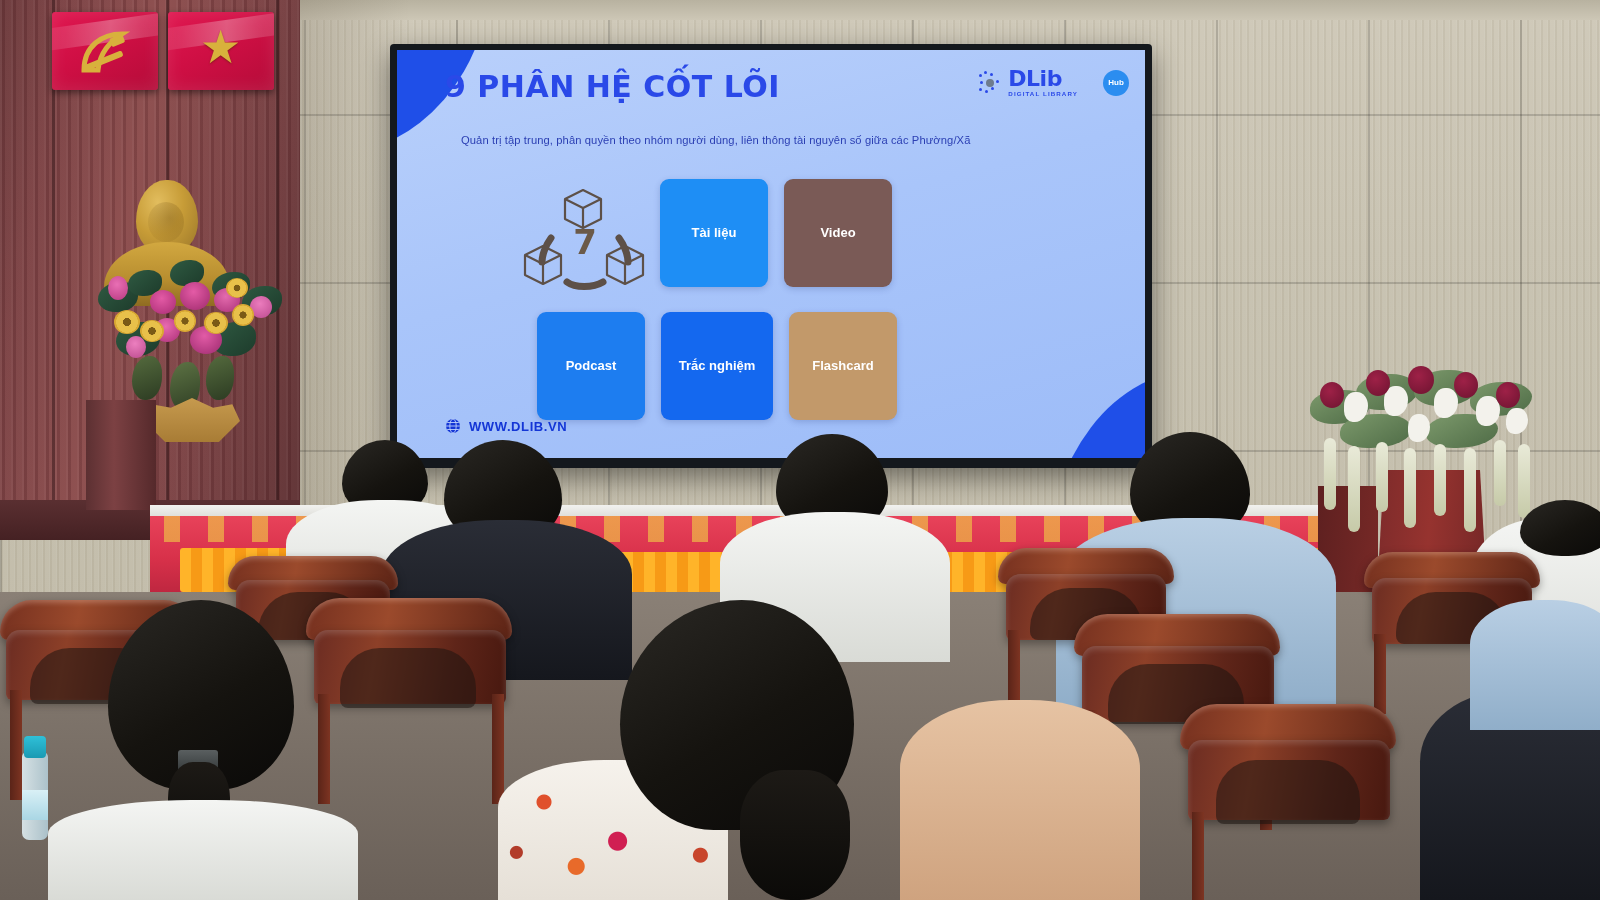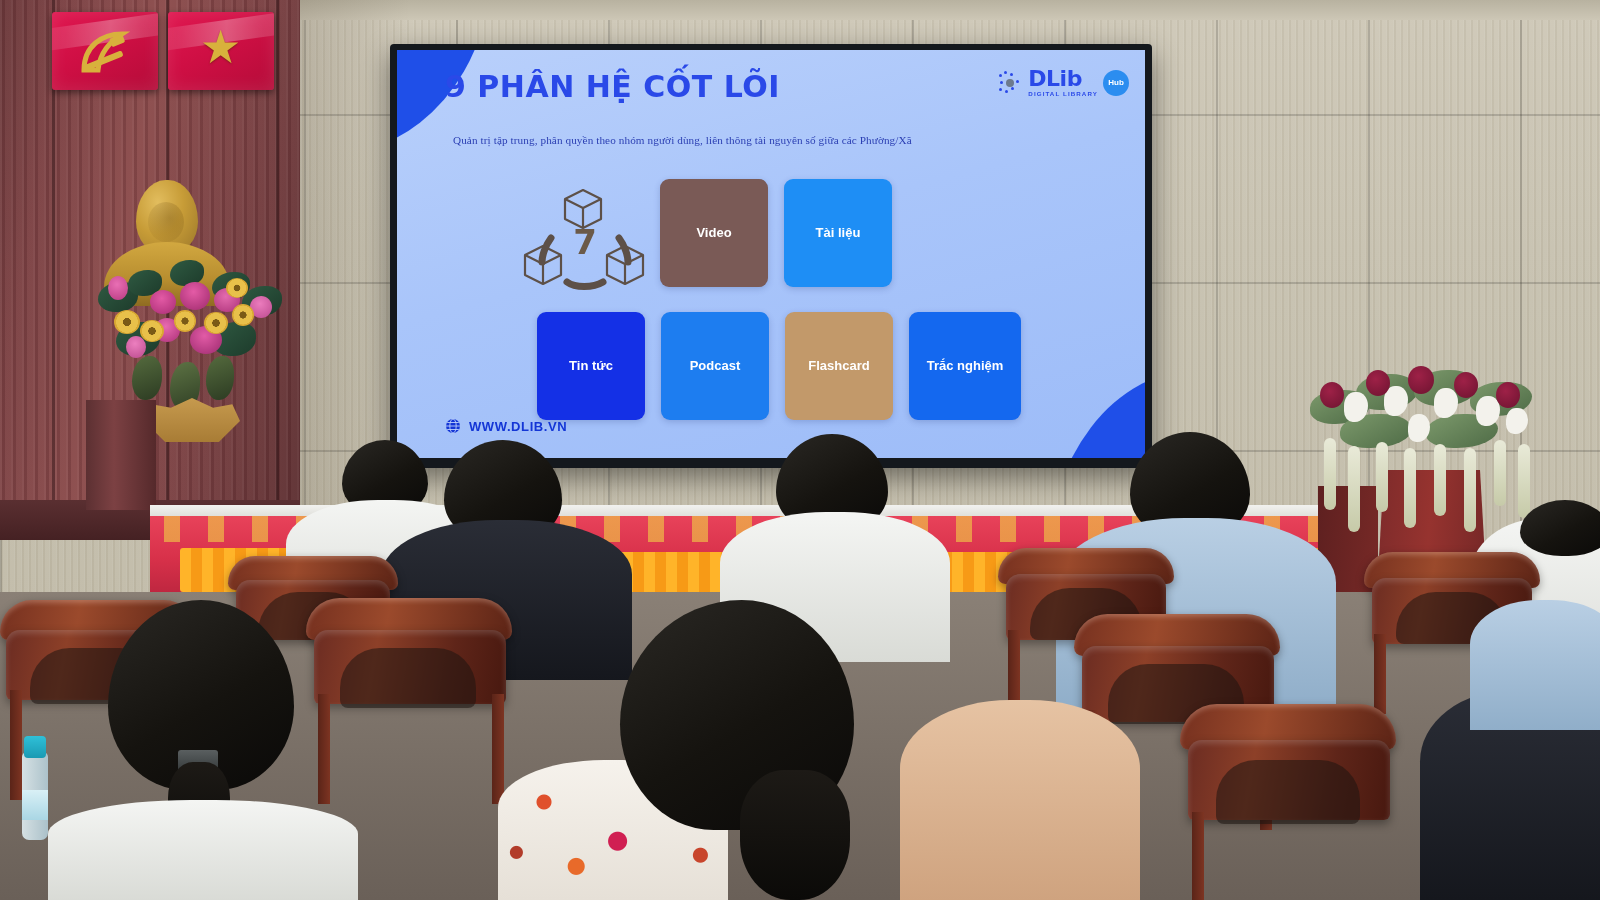--- a/index.html
+++ b/index.html
@@ -134,42 +134,42 @@
     background: #1f4fe8;
     border-radius: 100% 0 0 0;
   }
   .slide-title {
     position: absolute; left: 48px; top: 19px;
     font-size: 30px; font-weight: 800; letter-spacing: 0.5px;
     color: #2a49e8;
     font-family: "DejaVu Sans", sans-serif;
   }
   .slide-sub {
-    position: absolute; left: 56px; top: 84px; width: 600px;
-    font-size: 11.2px; color: #2b3fb3; letter-spacing: 0.1px; font-family: Liberation Serif, serif;
+    position: absolute; left: 64px; top: 84px; width: 600px;
+    font-size: 11.2px; color: #2b3fb3; letter-spacing: 0.1px;
   }
   .logo-wrap {
     position: absolute; right: 16px; top: 18px;
     display: flex; align-items: center; gap: 5px;
   }
   .logo-dots { position: relative; width: 24px; height: 24px; }
   .logo-dots i { position: absolute; border-radius: 50%; background: #2a49e8; display: block; }
   .logo-text { display: flex; flex-direction: column; line-height: 1; }
   .logo-main {
     font-size: 22px; font-weight: 800; color: #2a49e8; letter-spacing: -0.5px;
     font-family: "DejaVu Sans", sans-serif;
   }
   .logo-sub {
     font-size: 6.2px; font-weight: 700; color: #2a49e8; letter-spacing: 1.1px;
     margin-top: 1px;
   }
   .logo-hub {
     width: 26px; height: 26px; border-radius: 50%;
     background: #2b8df0; color: #fff; font-size: 8px; font-weight: 700;
-    display: flex; align-items: center; justify-content: center;
+    display: flex; align-items: center; justify-content: center; margin-left: 20px;
   }
 
   
   .cube7 { position: absolute; left: 124px; top: 132px; width: 128px; height: 114px; }
   .cube7 svg { width: 100%; height: 100%; display: block; }
 
   
   .tiles-r1 { position: absolute; left: 263px; top: 129px; display: flex; gap: 16px; }
   .tiles-r2 { position: absolute; left: 140px; top: 262px; display: flex; gap: 16px; }
   .tile {
@@ -419,40 +419,37 @@
           <g fill="none" stroke="#5d5048" stroke-width="7" stroke-linecap="round">
             <path d="M30 56 C24 64 21 74 21 80"></path>
             <path d="M98 56 C104 64 107 74 107 80"></path>
             <path d="M46 100 C54 106 72 106 82 100"></path>
           </g>
           <text x="64" y="72" text-anchor="middle" font-family="DejaVu Sans, sans-serif" font-size="34" font-weight="700" fill="#6b5a49">7</text>
         </svg>
       </div>
 
       <div class="tiles-r1">
+        <div class="tile" style="background:#1e8ef5">
+            <span>Tài liệu</span>
+          </div>
         <div class="tile" style="background:#7a5a56">
             <span>Video</span>
           </div>
-        <div class="tile" style="background:#1e8ef5">
-            <span>Tài liệu</span>
-          </div>
       </div>
 
       <div class="tiles-r2">
-        <div class="tile" style="background:#1430e6">
-            <span>Tin tức</span>
-          </div>
         <div class="tile" style="background:#1d7df0">
             <span>Podcast</span>
           </div>
+        <div class="tile t-wide" style="background:#1468ef">
+            <span>Trắc nghiệm</span>
+          </div>
         <div class="tile" style="background:#c2996a">
             <span>Flashcard</span>
-          </div>
-        <div class="tile t-wide" style="background:#1468ef">
-            <span>Trắc nghiệm</span>
           </div>
       </div>
 
       <div class="slide-footer">
         <svg class="globe-icon" viewBox="0 0 16 16">
           <circle cx="8" cy="8" r="7" fill="#1436d6"></circle>
           <g stroke="#bcd0fb" stroke-width="0.9" fill="none">
             <ellipse cx="8" cy="8" rx="3.2" ry="7"></ellipse>
             <line x1="1" y1="8" x2="15" y2="8"></line>
             <line x1="2.2" y1="4.5" x2="13.8" y2="4.5"></line>

